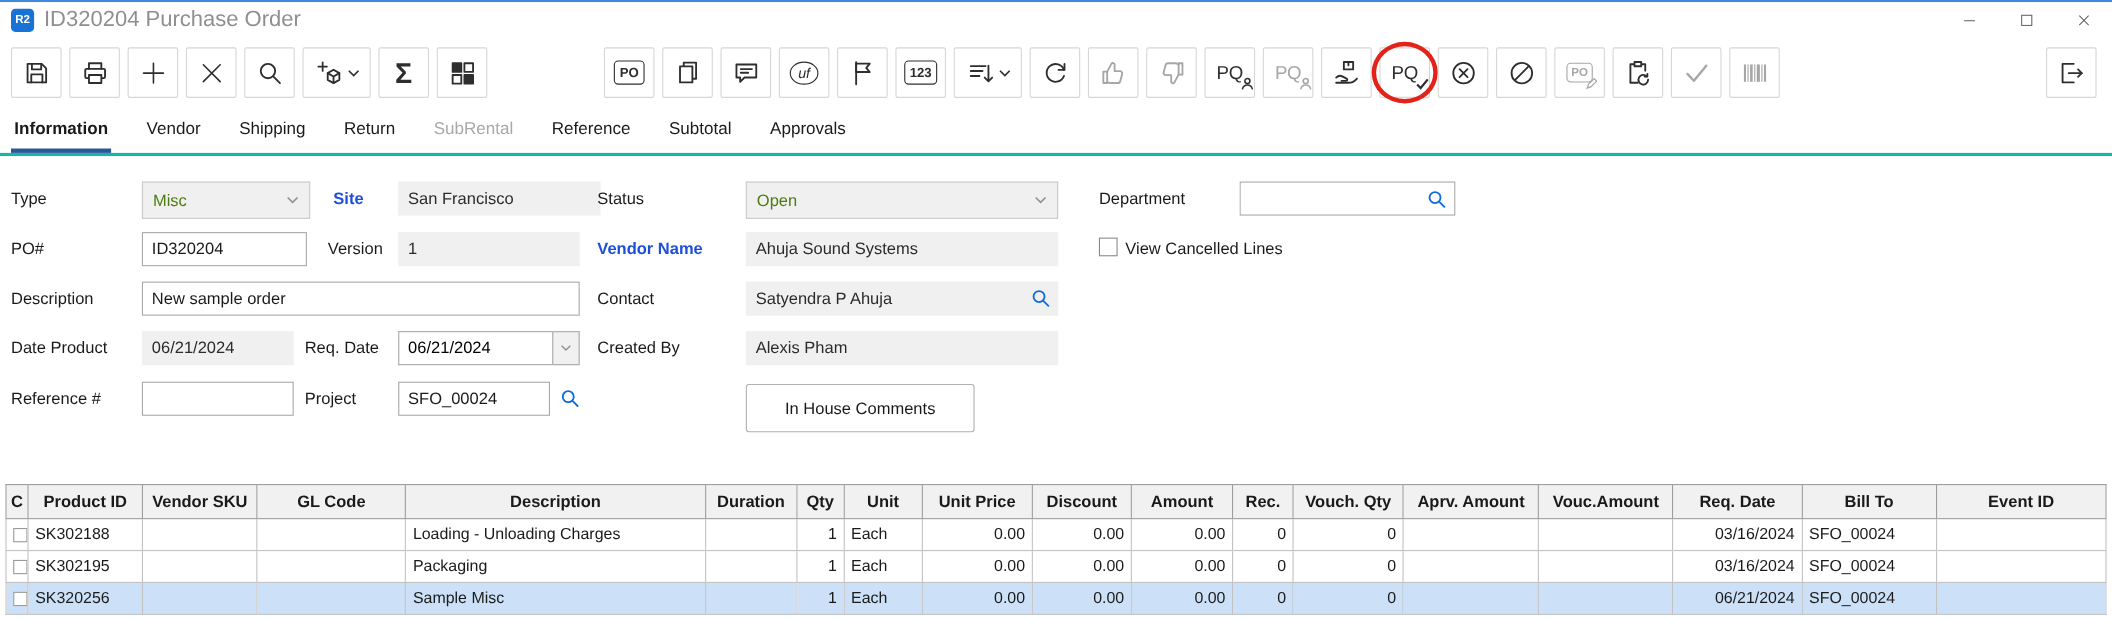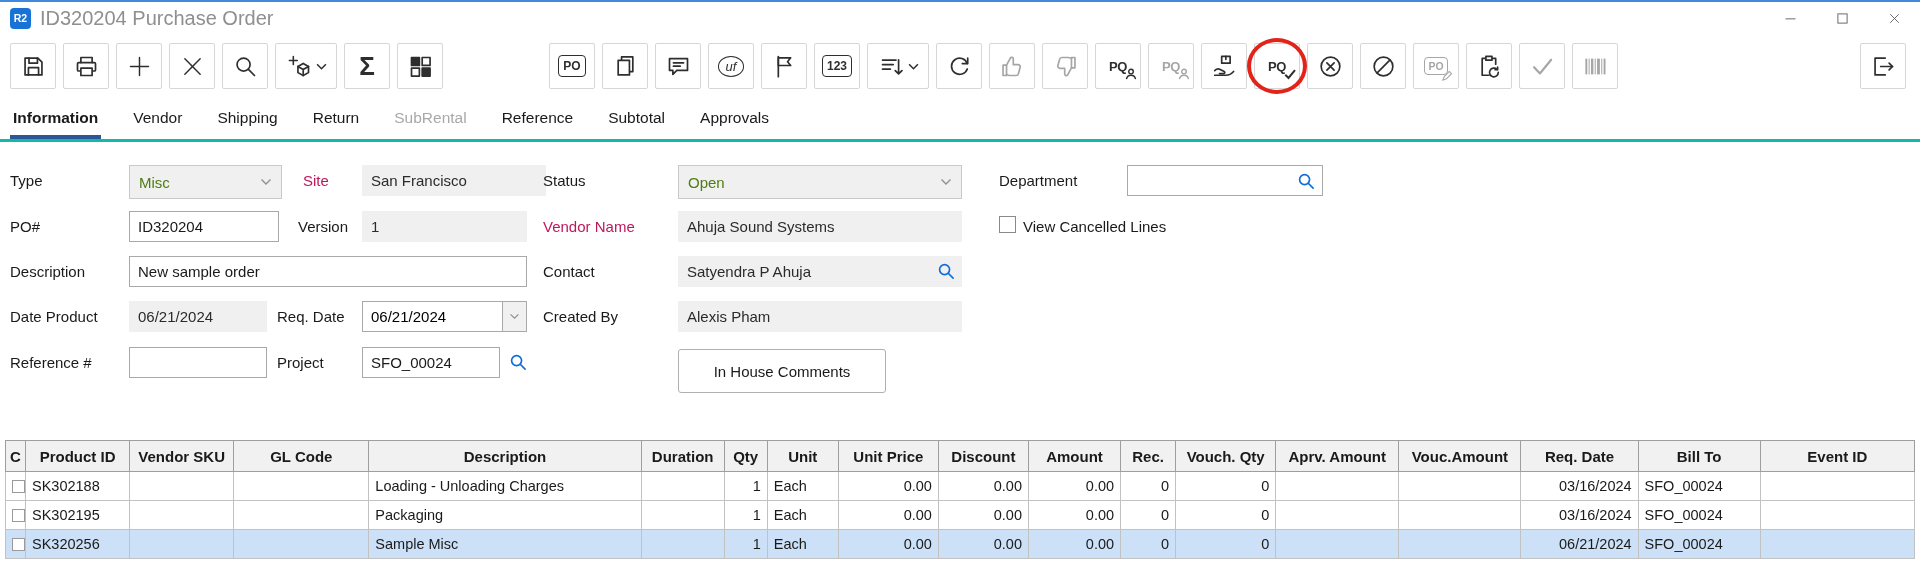--- a/index.html
+++ b/index.html
@@ -32,38 +32,38 @@
   .tbtn.has-dd { width:62px; gap:3px; }
   .tbtn.muted { color:#a6a6a6; }
   .tbtn svg.main { width:27px; height:27px; }
   .tbtn svg.dd { width:11px; height:7px; }
   .glyph-box { border:1.7px solid currentColor; border-radius:4px; font-weight:bold; font-size:12px;
                padding:4px 4px; line-height:1; white-space:nowrap; }
   .glyph-box.sm { font-size:10.5px; padding:3px 3px; }
   .glyph-sum { font-size:26px; font-weight:600; line-height:1; }
   .uf-glyph { border:1.6px solid currentColor; border-radius:50%; font-style:italic; font-size:13px;
               padding:3px 7px; line-height:1; }
-  .pq-wrap { position:relative; font-weight:bold; font-size:13px; line-height:1; letter-spacing:-.3px; }
+  .pq-wrap { position:relative; font-weight:normal; font-size:17px; line-height:1; letter-spacing:-.3px; }
   .pq-sub { position:absolute; right:-10px; bottom:-7px; width:12px; height:12px; }
   svg.corner { position:absolute; right:6px; bottom:6px; width:11px; height:11px; }
   .tbtn.annotated::after { content:""; position:absolute; left:-8px; right:-8px; top:-6px; bottom:-6px;
           border:4.5px solid var(--annot,#e2231a); border-radius:50%; pointer-events:none; z-index:5; }
 
   
   .tabbar { height:44px; display:flex; align-items:flex-end; gap:29px; padding-left:10px;
             border-bottom:3px solid #14b8a6; background:#fff; }
   .tab { font-size:15.5px; padding:0 3px; height:32px; line-height:22px; border-bottom:4px solid transparent;
          color:#1a1a1a; white-space:nowrap; cursor:pointer; }
   .tab.active { font-weight:bold; border-bottom-color:#2b5797; }
   .tab.disabled { color:#a8a8a8; cursor:default; }
 
   
   .form-area { position:relative; height:298px; background:#fff; font-size:15px; }
   .flabel { position:absolute; height:31px; line-height:31px; white-space:nowrap; }
-  .flabel.link { color:#be185d; cursor:pointer; }
+  .flabel.link { color:#1d4ed8; cursor:pointer;font-weight:bold; }
   .ffield { position:absolute; height:31px; line-height:31px; background:#f0f0f0; padding:0 9px;
             white-space:nowrap; overflow:hidden; color:#2b2b2b; }
   .fselect { position:absolute; height:31px; background:#f0f0f0; border:1px solid #c9c9c9;
              display:flex; align-items:center; padding:16px 9px; color:#4d7c0f; }
   .fselect svg { margin-left:auto; width:12px; height:8px; stroke:#8f8f8f; }
   .finput { position:absolute; height:31px; border:1px solid #a9a9a9; background:#fff; padding:0 8px;
             font-size:15px; font-family:inherit; color:#1a1a1a; }
   .fwrap { position:absolute; height:31px; border:1px solid #a9a9a9; background:#fff;
            display:flex; align-items:center; }
   .fwrap input { flex:1; min-width:0; border:none; height:27px; padding:0 8px; font-size:15px; font-family:inherit; }

